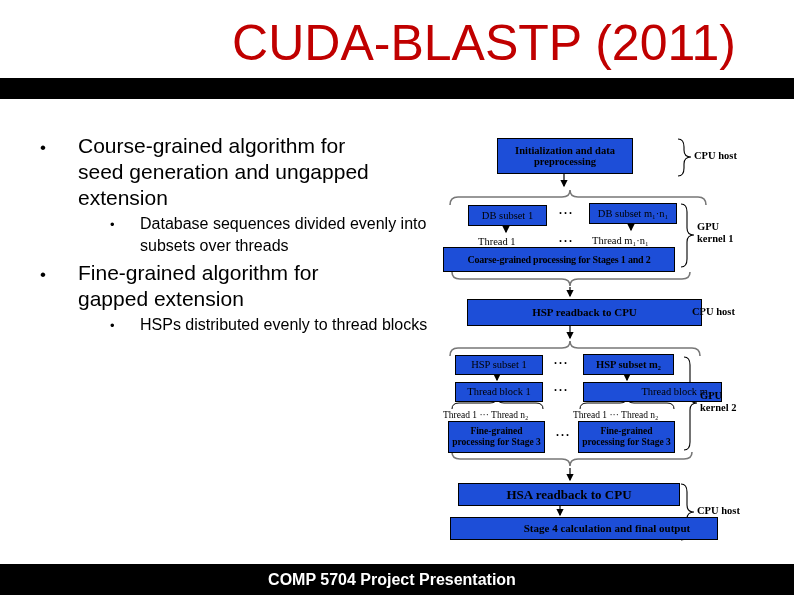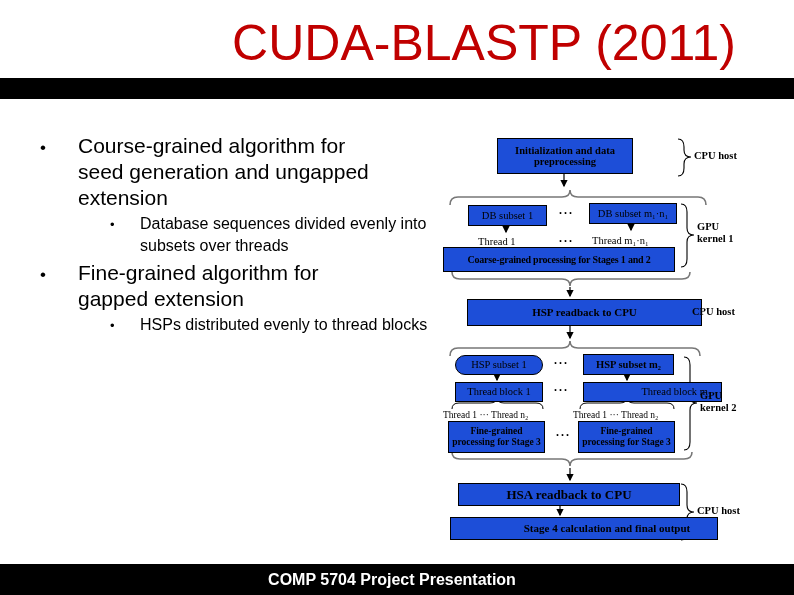--- a/index.html
+++ b/index.html
@@ -112,21 +112,21 @@
 
     <div class="dbox dbold" style="left:443px;top:247px;width:230px;height:23px;font-size:10px;letter-spacing:-0.2px;white-space:nowrap;">Coarse-grained processing for Stages 1 and 2</div>
     <div class="dlabel dbold" style="left:697px;top:221px;width:72px;">
       <div>GPU</div>
       <div>kernel 1</div>
     </div>
 
     <div class="dbox dbold" style="left:443px;top:299px;width:233px;height:25px;font-size:11px;margin-left:24px;">HSP readback to CPU</div>
     <div class="dlabel dbold" style="left:692px;top:306px;">CPU host</div>
 
-    <div class="dbox" style="left:455px;top:355px;width:86px;height:18px;border-radius:10px;">HSP subset 1</div>
+    <div class="dbox" style="left:455px;top:355px;width:86px;height:18px;">HSP subset 1</div>
     <div class="dots" style="left:547px;top:356px;">···</div>
     <div class="dbox" style="left:583px;top:354px;width:89px;height:19px;font-weight:bold;">HSP subset m₂</div>
 
     <div class="dbox" style="left:455px;top:382px;width:86px;height:18px;">Thread block 1</div>
     <div class="dots" style="left:547px;top:383px;">···</div>
     <div class="dbox" style="left:583px;top:382px;width:89px;height:18px;padding-left:48px;">Thread block m₂</div>
 
     <div class="dlabel" style="left:443px;top:409px;width:108px;font-size:9.5px;">Thread 1 ··· Thread n₂</div>
     <div class="dlabel" style="left:573px;top:409px;width:108px;font-size:9.5px;">Thread 1 ··· Thread n₂</div>
 

